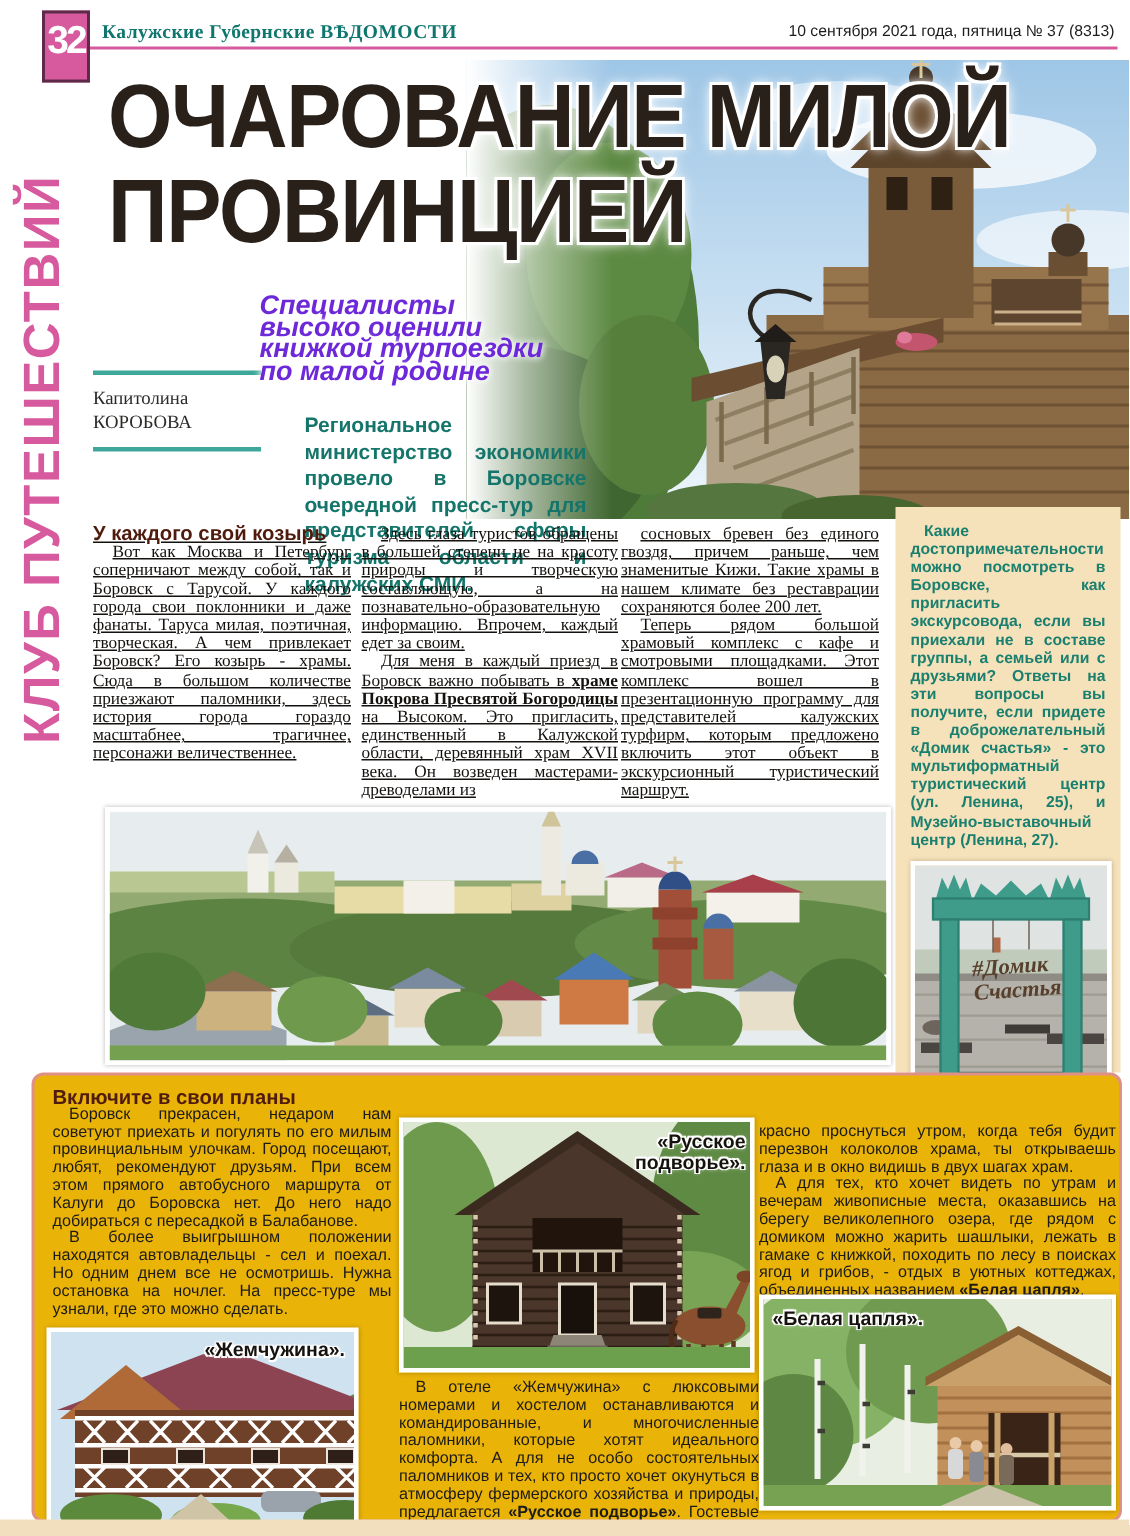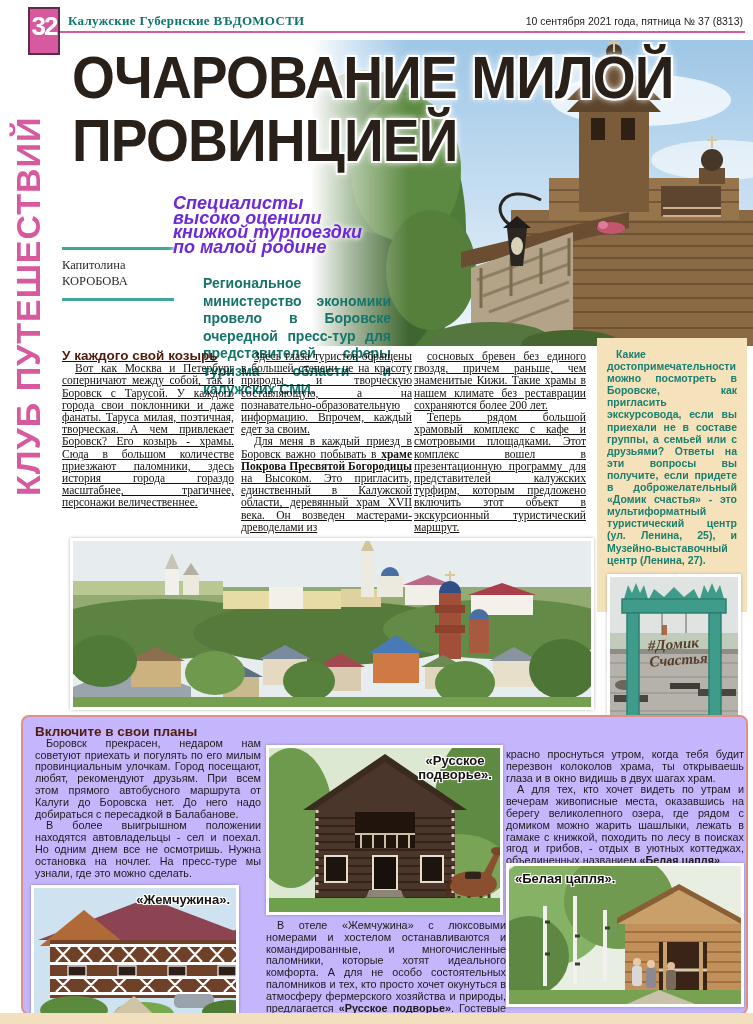--- a/index.html
+++ b/index.html
@@ -43,31 +43,31 @@
         line-height:17.6px;color:#15756a;text-align:justify;margin-top:35px;}
 
   
   .col{position:absolute;top:350px;text-align:justify;font-family:"Liberation Serif",serif;
        font-size:11.5px;line-height:12.2px;color:#14110e;text-decoration:underline;}
   .col p{margin:0;text-indent:13px;}
   .sec-head{font-family:"Liberation Sans",sans-serif;font-weight:800;font-size:13.5px;
             color:#4f1b0d;margin:0 0 7px;text-indent:0 !important;}
 
   
-  .sidebar{position:absolute;left:597px;top:338px;width:150px;height:274px;background:#f6e2ba;
+  .sidebar{position:absolute;left:597px;top:338px;width:150px;height:377px;background:#f6e2ba;
            box-sizing:border-box;padding:10px 10px 6px;}
   .sidebar-text{font-weight:700;font-size:10.5px;line-height:12.1px;color:#197f6f;
                 text-align:justify;text-indent:9px;margin:0;}
   .arch-fig{position:relative;width:128px;height:172px;margin:8px auto 0;
             border:3px solid #fff;box-shadow:0 0 3px rgba(60,50,40,.3);box-sizing:content-box;}
   .credit{margin-top:5px;text-align:right;font-family:"Liberation Serif",serif;font-style:italic;
           font-weight:700;font-size:11.5px;color:#3a3632;}
 
   
-  .bottom-box{position:absolute;left:21px;top:715px;width:727px;height:300px;background:#c4b5fd;
+  .bottom-box{position:absolute;left:21px;top:715px;width:727px;height:300px;background:#eab308;
               border:2px solid #e09187;border-radius:8px;box-sizing:border-box;}
   .bb-text{position:absolute;text-align:justify;font-size:10.8px;line-height:11.8px;color:#1d1b18;}
   .bb-text p{margin:0;text-indent:11px;}
   .bottom-strip{position:absolute;left:0;top:1013px;width:753px;height:11px;background:#f2dfbd;}
 
   .fadeL{position:absolute;inset:0;background:linear-gradient(90deg,#ffffff 0%,rgba(255,255,255,.55) 9%,rgba(255,255,255,0) 22%);}
 </style>
 </head>
 <body>
 
@@ -325,21 +325,21 @@
         <path d="M96,150 H136 M94,157 H139" stroke="#6e675c" stroke-width="2"></path>
 
         <ellipse cx="204" cy="136" rx="24" ry="13" fill="#8a4f2e"></ellipse>
         <polygon points="222,128 231,106 226,104 214,126" fill="#8a4f2e"></polygon>
         <ellipse cx="228" cy="103" rx="6" ry="4" fill="#7c4527"></ellipse>
         <path d="M190,148 V163 M200,148 V163 M212,148 V163 M220,146 V161" stroke="#5f3620" stroke-width="3"></path>
         <rect x="196" y="124" width="16" height="7" fill="#2e241c" rx="2"></rect>
         <path d="M182,132 q-6,10 -2,20" stroke="#4e2c18" stroke-width="3" fill="none"></path>
         <rect y="150" width="231" height="14" fill="#6da04c"></rect>
       </svg>
-      <div class="ph-label" style="right:3px;top:6px;width:84px;text-align:center;">«Русское подворье».</div>
+      <div class="ph-label" style="right:3px;top:6px;width:84px;text-align:right;">«Русское подворье».</div>
     </div>
 
     <div class="bb-text" style="left:243px;top:203px;width:240px;">
       <p><span>В отеле «Жемчужина» с люксовыми номерами и хостелом останавливаются и командированные, и многочисленные паломники, которые хотят идеального комфорта. А для не особо состоятельных паломников и тех, кто просто хочет окунуться в атмосферу фермерского хозяйства и природы, предлагается </span><b>«Русское подворье»</b><span>. Гостевые домики находятся у стен Пафнутьев-Боровского монастыря. Представляете, как пре-</span></p>
     </div>
 
     <div class="bb-text" style="left:483px;top:32px;width:238px;">
       <p style="text-indent:0;">красно проснуться утром, когда тебя будит перезвон колоколов храма, ты открываешь глаза и в окно видишь в двух шагах храм.</p>
       <p><span>А для тех, кто хочет видеть по утрам и вечерам живописные места, оказавшись на берегу великолепного озера, где рядом с домиком можно жарить шашлыки, лежать в гамаке с книжкой, походить по лесу в поисках ягод и грибов, - отдых в уютных коттеджах, объединенных названием </span><b>«Белая цапля»</b><span>.</span></p>
     </div>

